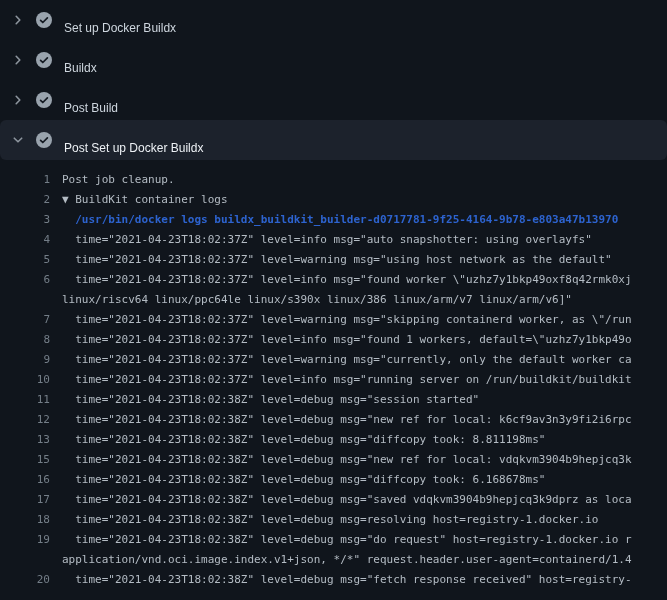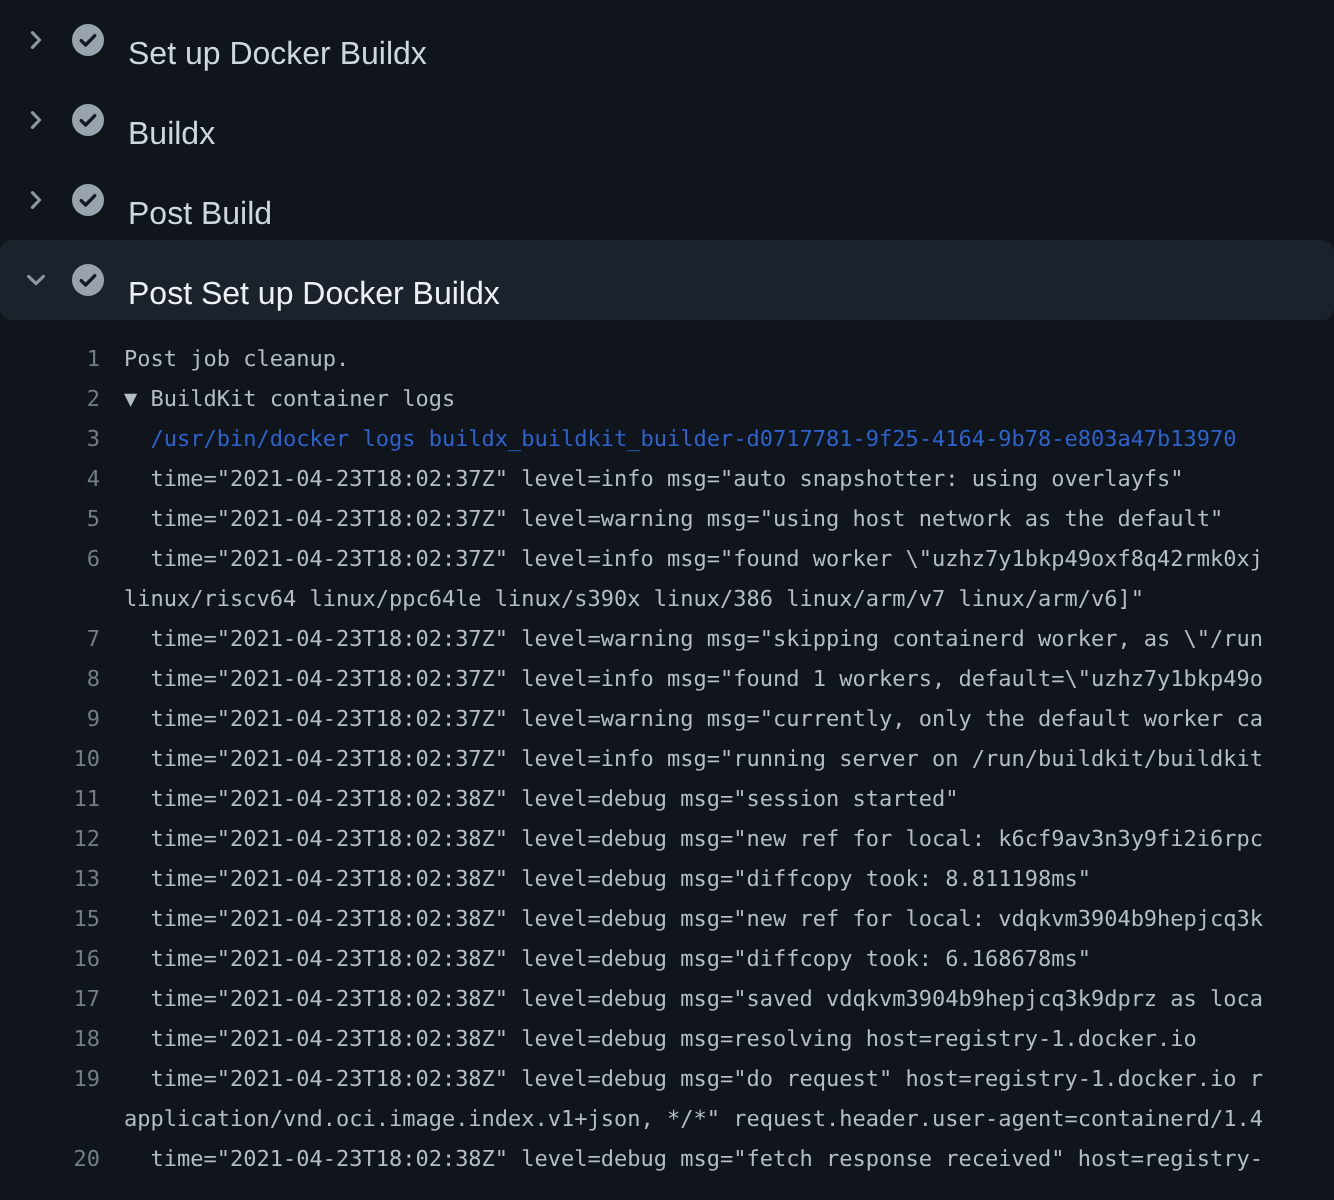--- a/index.html
+++ b/index.html
@@ -38,21 +38,21 @@
     width:16px;height:16px;flex:none;
     display:flex;align-items:center;justify-content:center;
   }
   .check{
     width:16px;height:16px;flex:none;
     margin-left:10px;
     display:flex;align-items:center;justify-content:center;
   }
   .step-label{
     margin-left:12px;
-    font-size:16px;
+    font-size:12px;
     color:var(--step-label);
     margin-top:16px;
   }
   .step.expanded .step-label{color:var(--expanded-label);}
   .log{
     padding-top:10px;
     font-family:"DejaVu Sans Mono",monospace;
     font-size:11px;
     line-height:20px;
   }
@@ -68,21 +68,21 @@
     color:var(--line-number);
     cursor:pointer;
   }
   .logline .txt{
     padding-left:12px;
     color:var(--log-text);
     white-space:pre;
   }
   .logline .txt.command{
     color:var(--command-blue);
-    font-weight:normal;
+    font-weight:bold;
   }
   .logline .txt.group{cursor:pointer;}
 </style>
 </head>
 <body>
 
 <div class="viewer">
   <div id="steps">
       <div class="step">
         <span class="chev">

